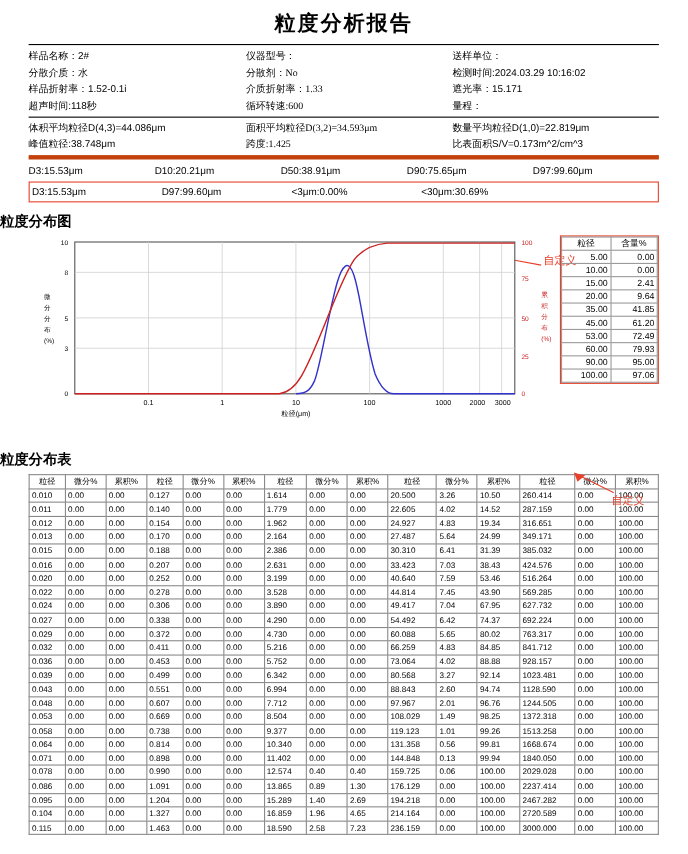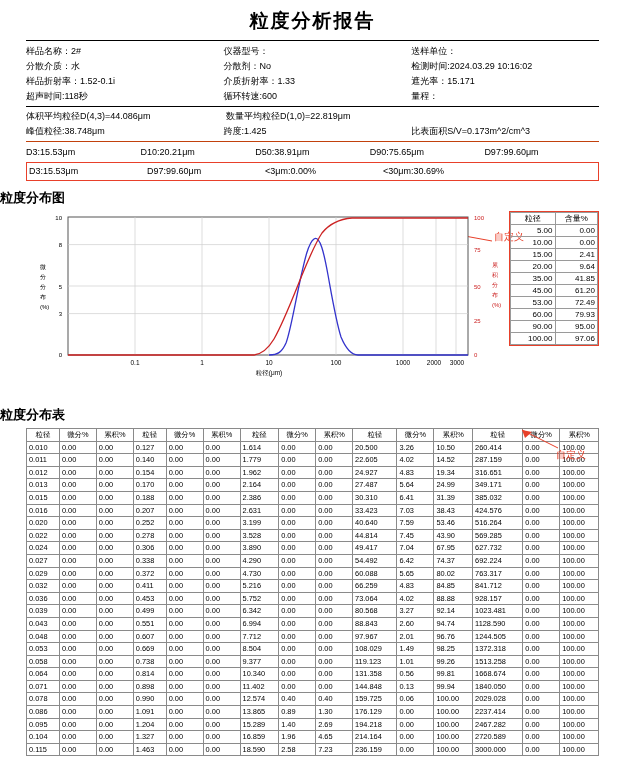--- a/index.html
+++ b/index.html
@@ -8,27 +8,27 @@
     font-family:"Liberation Sans","DejaVu Sans",sans-serif;
     color:#000;overflow:hidden;
   }
   .page{position:relative;width:625px;height:776px;}
   .title{
     text-align:center;font-size:19px;font-weight:bold;letter-spacing:2px;
     margin-top:8px;margin-bottom:6px;
   }
   
   .info{
-    margin:0 26px;border-top:1px solid #000;border-bottom:1px solid #c2410c;
+    margin:0 26px;border-top:1px solid #000;border-bottom:4px solid #c2410c;
     padding:3px 0 2px 0;
   }
   .inforow{display:flex;font-size:9px;line-height:15px;}
   .inforow > div{white-space:nowrap;}
   .c1{width:200px;}
-  .c2{width:190px;}
+  .c2{width:190px;font-family:Liberation Serif, serif;}
   .c3{width:190px;}
   .sep{border-bottom:1px solid #000;margin:2px 0;}
   
   .drow{display:flex;font-size:9px;line-height:15px;margin:0 26px;}
   .drow > div{white-space:nowrap;}
   .d5{width:118px;}
   .dbox{
     margin:2px 26px 0 26px;border:1px solid #e8402a;display:flex;
     font-size:9px;line-height:15px;padding:1px 0;position:relative;
   }
@@ -84,20 +84,21 @@
       <div class="c3">遮光率：15.171</div>
     </div>
     <div class="inforow">
       <div class="c1">超声时间:118秒</div>
       <div class="c2">循环转速:600</div>
       <div class="c3">量程：</div>
     </div>
     <div class="sep"></div>
     <div class="inforow">
       <div class="c1">体积平均粒径D(4,3)=44.086μm</div>
+      <div class="c2">面积平均粒径D(3,2)=34.593μm</div>
       <div class="c3">数量平均粒径D(1,0)=22.819μm</div>
     </div>
     <div class="inforow">
       <div class="c1">峰值粒径:38.748μm</div>
       <div class="c2">跨度:1.425</div>
       <div class="c3">比表面积S/V=0.173m^2/cm^3</div>
     </div>
   </div>
 
   <div class="drow" style="margin-top:3px;">

